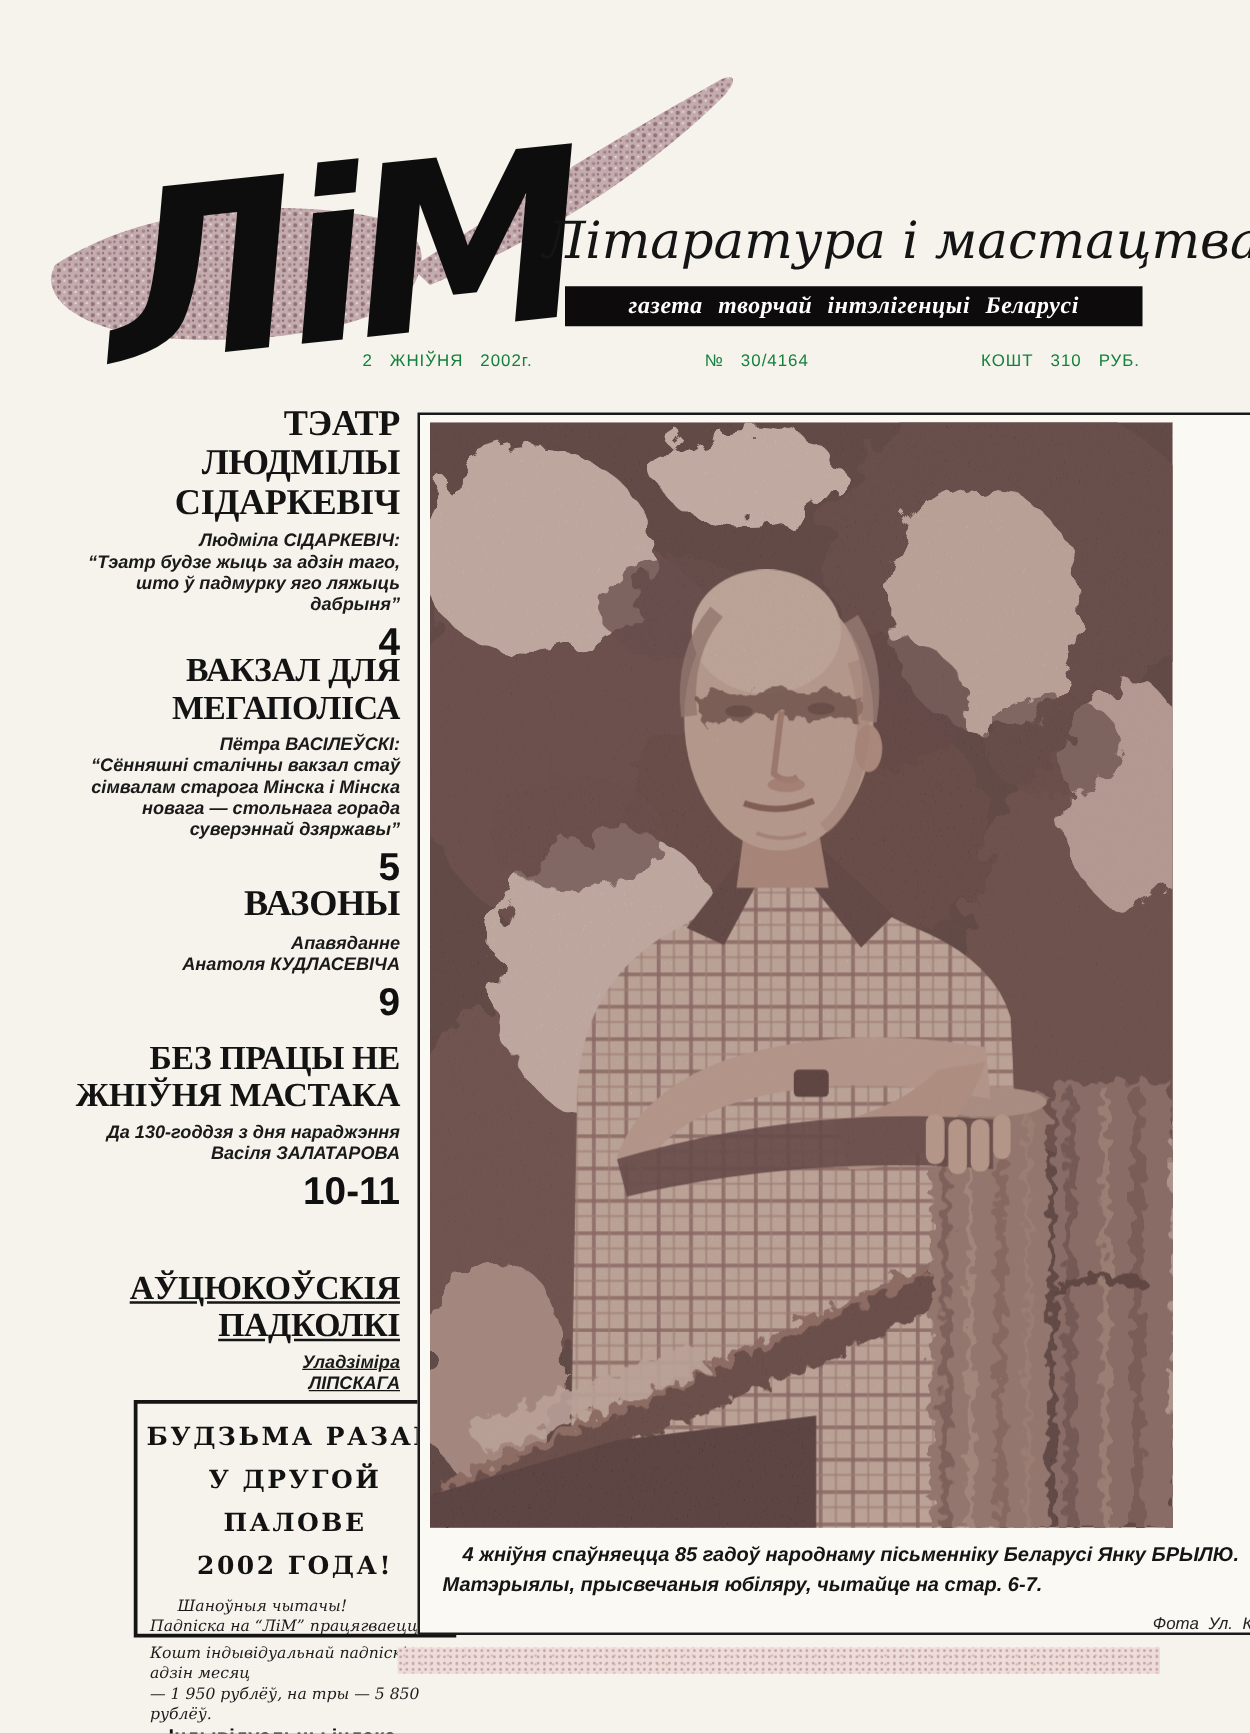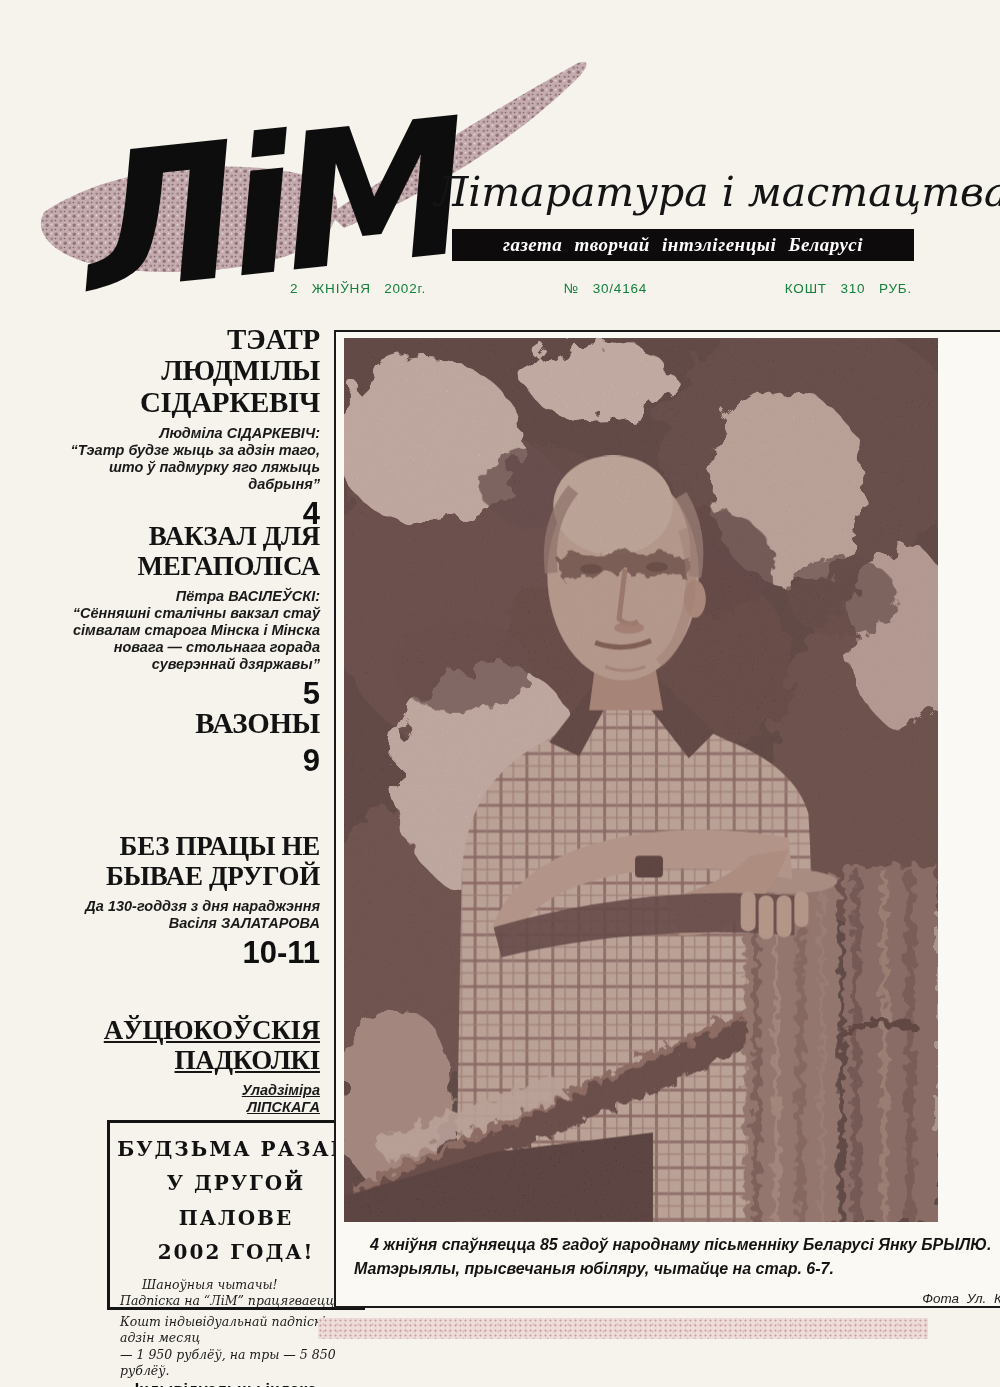--- a/index.html
+++ b/index.html
@@ -142,25 +142,27 @@
 МЕГАПОЛІСА</div>
       <div class="subhead">Пётра ВАСІЛЕЎСКІ:
 “Сённяшні сталічны вакзал стаў
 сімвалам старога Мінска і Мінска
 новага — стольнага горада
 суверэннай дзяржавы”</div>
       <div class="pagenum">5</div>
     </div>
     <div class="side-item item-3">
       <div class="headline">ВАЗОНЫ</div>
+      <div class="subhead">Апавяданне
+Анатоля КУДЛАСЕВІЧА</div>
       <div class="pagenum">9</div>
     </div>
     <div class="side-item item-4">
       <div class="headline">БЕЗ ПРАЦЫ НЕ
-БЫВАЕ ДРУГОЙ</div>
+ЖНІЎНЯ МАСТАКА</div>
       <div class="subhead">Да 130-годдзя з дня нараджэння
 Васіля ЗАЛАТАРОВА</div>
       <div class="pagenum">10-11</div>
     </div>
     <div class="side-item item-5">
       <div class="headline">АЎЦЮКОЎСКІЯ
 ПАДКОЛКІ</div>
       <div class="subhead">Уладзіміра
 ЛІПСКАГА</div>
       <div class="pagenum">15</div>

